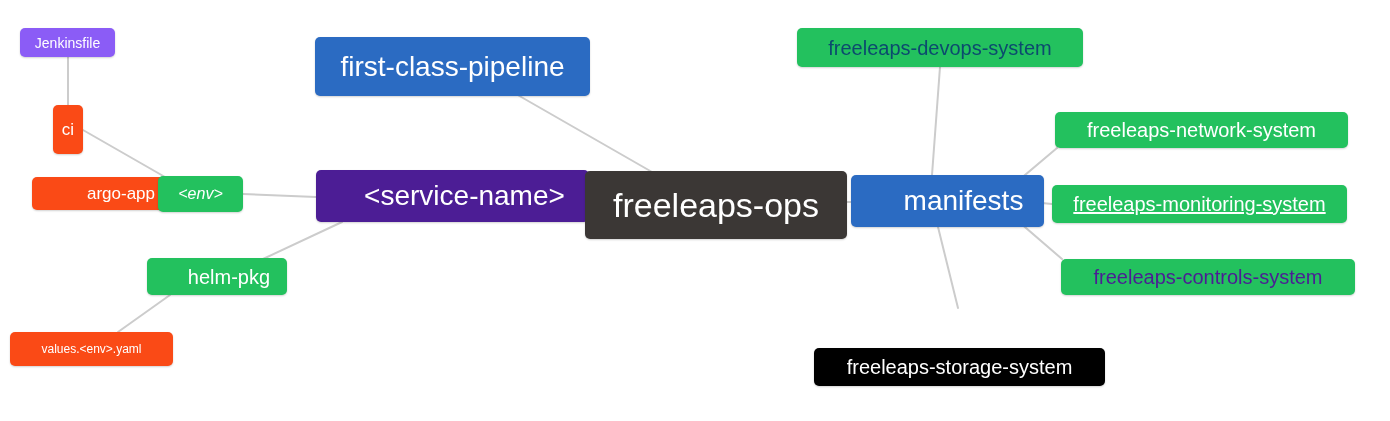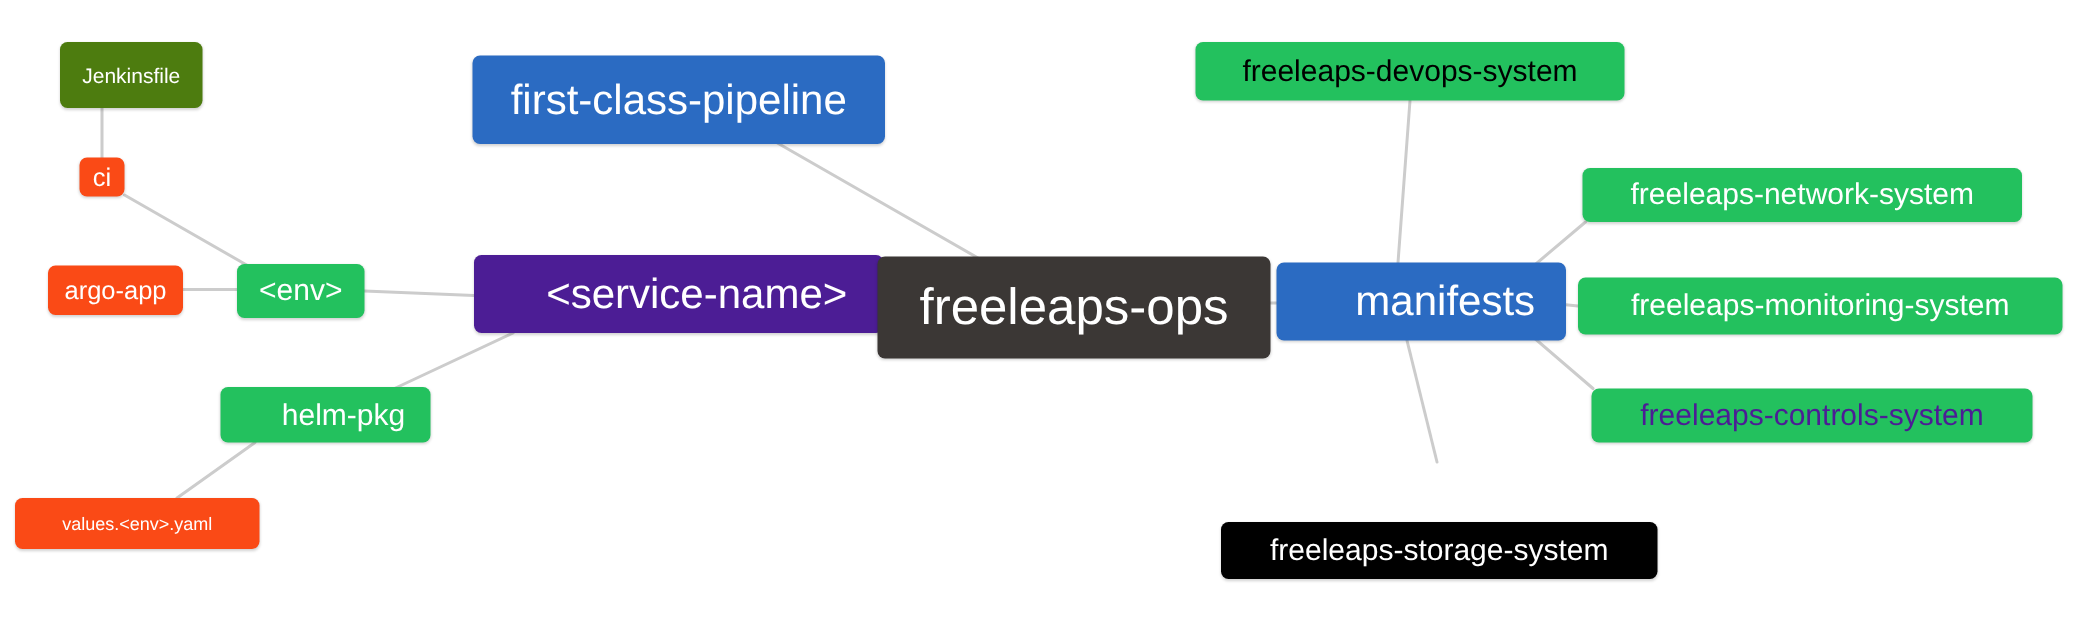--- a/index.html
+++ b/index.html
@@ -46,29 +46,29 @@
       <line x1="565" y1="199" x2="585" y2="201" stroke="#cccccc" stroke-width="2" stroke-linecap="round"></line>
       <line x1="509" y1="90" x2="652" y2="172" stroke="#cccccc" stroke-width="2" stroke-linecap="round"></line>
       <line x1="847" y1="202" x2="851" y2="202" stroke="#cccccc" stroke-width="2" stroke-linecap="round"></line>
       <line x1="932" y1="175" x2="940" y2="67" stroke="#cccccc" stroke-width="2" stroke-linecap="round"></line>
       <line x1="1012" y1="186" x2="1057" y2="148" stroke="#cccccc" stroke-width="2" stroke-linecap="round"></line>
       <line x1="1012" y1="200" x2="1052" y2="204" stroke="#cccccc" stroke-width="2" stroke-linecap="round"></line>
       <line x1="1012" y1="216" x2="1062" y2="259" stroke="#cccccc" stroke-width="2" stroke-linecap="round"></line>
       <line x1="938" y1="227" x2="958" y2="308" stroke="#cccccc" stroke-width="2" stroke-linecap="round"></line>
     </svg>
   <div class="node-layer">
-      <div class="mm-node" style="left: 20px; top: 28px; width: 95px; height: 44px; font-size: 14px; background: #4d7c0f; color: rgb(255, 255, 255); margin-left: 20px;">Jenkinsfile</div>
-      <div class="mm-node" style="left: 53px; top: 105px; width: 30px; height: 26px; font-size: 17px; background: rgb(250, 74, 22); color: rgb(255, 255, 255); text-align: center;">ci</div>
-      <div class="mm-node" style="left: 32px; top: 177px; width: 90px; height: 33px; font-size: 17px; background: rgb(250, 74, 22); color: rgb(255, 255, 255);">argo-app</div>
-      <div class="mm-node" style="left: 158px; top: 176px; width: 85px; height: 36px; font-size: 20px; background: rgb(35, 193, 94); color: rgb(255, 255, 255);">&lt;env&gt;</div>
+      <div class="mm-node" style="left: 20px; top: 28px; width: 95px; height: 29px; font-size: 14px; background: #8b5cf6; color: rgb(255, 255, 255);">Jenkinsfile</div>
+      <div class="mm-node" style="left: 53px; top: 105px; width: 30px; height: 49px; font-size: 17px; background: rgb(250, 74, 22); color: rgb(255, 255, 255); text-align: center;">ci</div>
+      <div class="mm-node" style="left: 32px; top: 177px; width: 90px; height: 33px; font-size: 17px; background: rgb(250, 74, 22); color: rgb(255, 255, 255); padding-left: 44px;">argo-app</div>
+      <div class="mm-node" style="left: 158px; top: 176px; width: 85px; height: 36px; font-size: 16px; background: rgb(35, 193, 94); color: rgb(255, 255, 255); font-style: italic;">&lt;env&gt;</div>
       <div class="mm-node" style="left: 147px; top: 258px; width: 116px; height: 37px; font-size: 20px; background: rgb(35, 193, 94); color: rgb(255, 255, 255); padding-left: 24px;">helm-pkg</div>
       <div class="mm-node" style="left: 10px; top: 332px; width: 163px; height: 34px; font-size: 12px; background: rgb(250, 74, 22); color: rgb(255, 255, 255);">values.&lt;env&gt;.yaml</div>
       <div class="mm-node" style="left: 315px; top: 37px; width: 275px; height: 59px; font-size: 28px; background: rgb(43, 107, 194); color: rgb(255, 255, 255);">first-class-pipeline</div>
       <div class="mm-node" style="left: 316px; top: 170px; width: 249px; height: 52px; font-size: 28px; background: #4c1d95; color: rgb(255, 255, 255); padding-left: 24px;">&lt;service-name&gt;</div>
       <div class="mm-node" style="left: 585px; top: 171px; width: 262px; height: 68px; font-size: 34px; background: rgb(59, 55, 53); color: rgb(255, 255, 255); text-align: center;">freeleaps-ops</div>
       <div class="mm-node" style="left: 851px; top: 175px; width: 161px; height: 52px; font-size: 28px; background: rgb(43, 107, 194); color: rgb(255, 255, 255); padding-left: 32px;">manifests</div>
-      <div class="mm-node" style="left: 797px; top: 28px; width: 286px; height: 39px; font-size: 20px; background: rgb(35, 193, 94); color: #000000;">freeleaps-devops-system</div>
+      <div class="mm-node" style="left: 797px; top: 28px; width: 286px; height: 39px; font-size: 20px; background: rgb(35, 193, 94); color: #0c4a6e;">freeleaps-devops-system</div>
       <div class="mm-node" style="left: 1055px; top: 112px; width: 293px; height: 36px; font-size: 20px; background: rgb(35, 193, 94); color: rgb(255, 255, 255);">freeleaps-network-system</div>
-      <div class="mm-node" style="left: 1052px; top: 185px; width: 323px; height: 38px; font-size: 20px; background: rgb(35, 193, 94); color: rgb(255, 255, 255);">freeleaps-monitoring-system</div>
+      <div class="mm-node" style="left: 1052px; top: 185px; width: 295px; height: 38px; font-size: 20px; background: rgb(35, 193, 94); color: rgb(255, 255, 255); text-decoration: underline;">freeleaps-monitoring-system</div>
       <div class="mm-node" style="left: 1061px; top: 259px; width: 294px; height: 36px; font-size: 20px; background: rgb(35, 193, 94); color: #4c1d95;">freeleaps-controls-system</div>
       <div class="mm-node" style="left: 814px; top: 308px; width: 291px; height: 38px; font-size: 20px; background: #000000; color: rgb(255, 255, 255); margin-top: 40px;">freeleaps-storage-system</div>
     </div>
 </div>
 
 </body></html>

